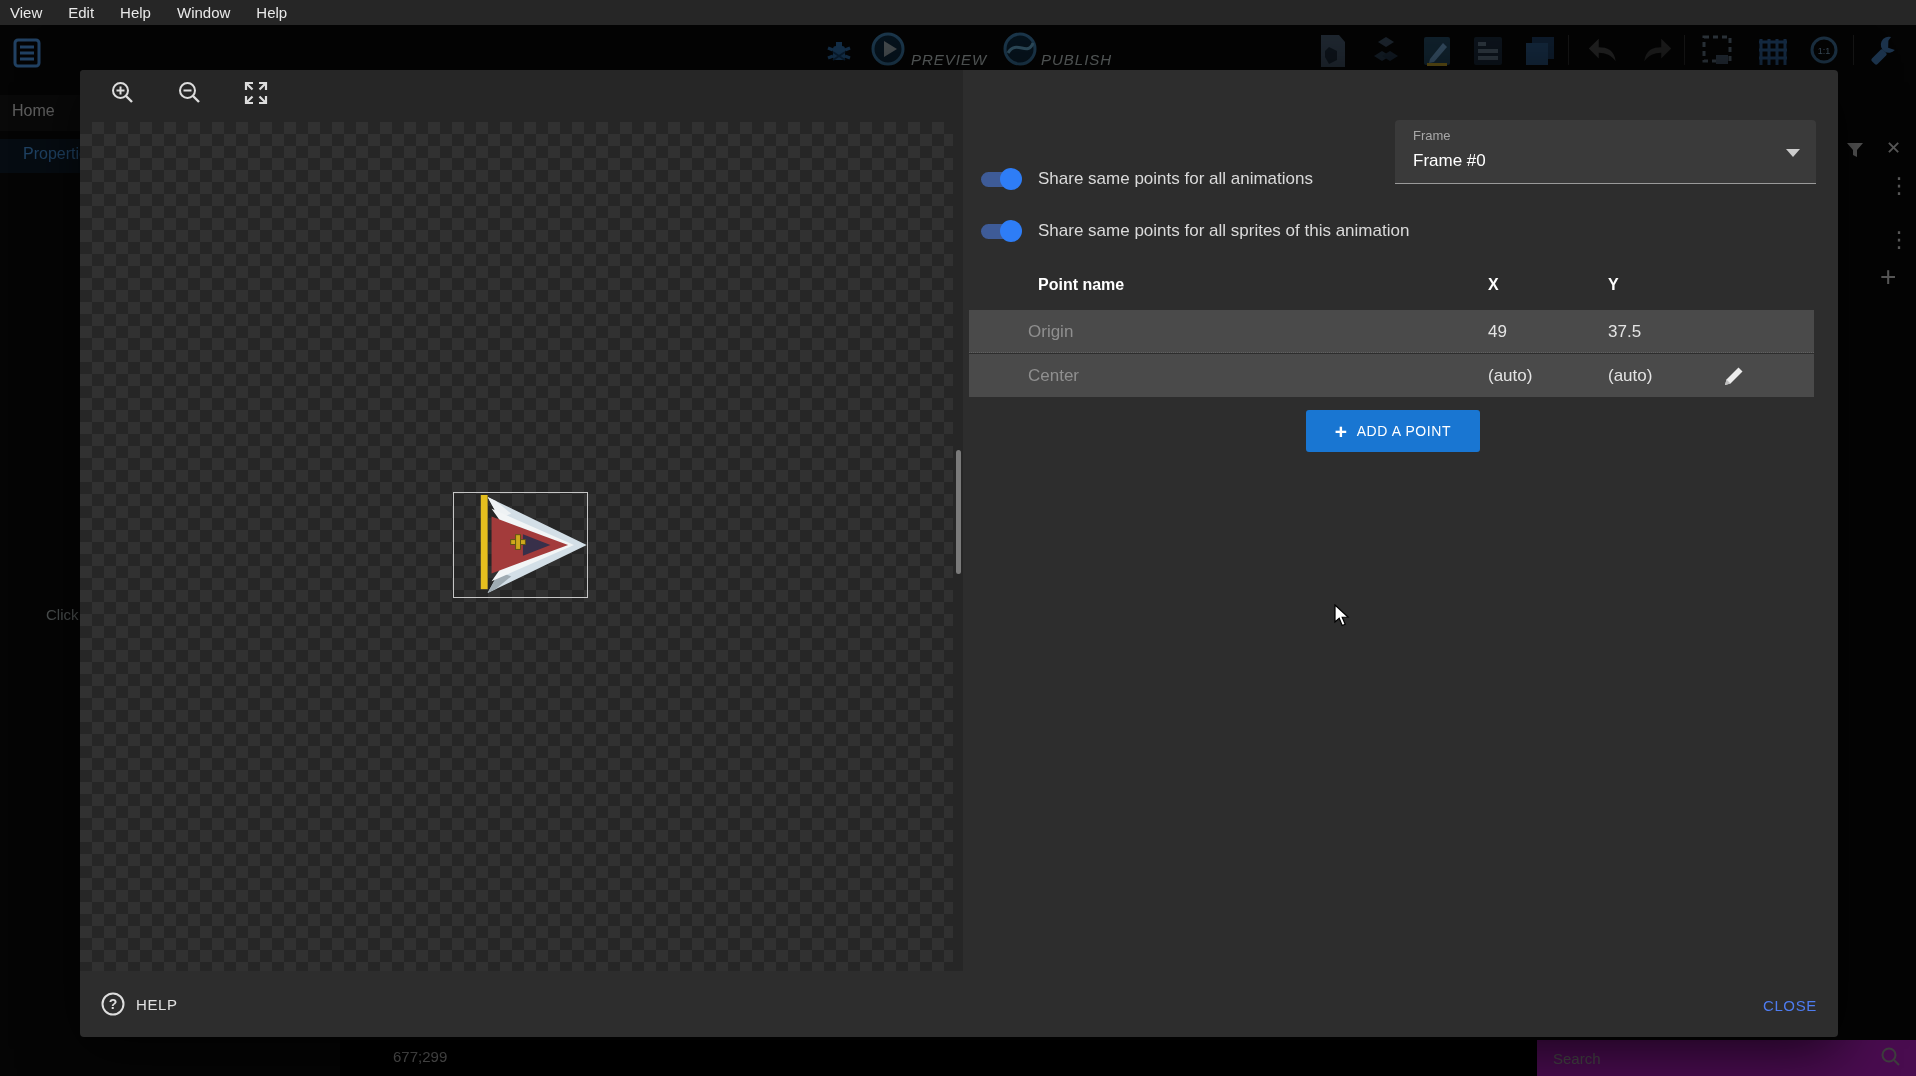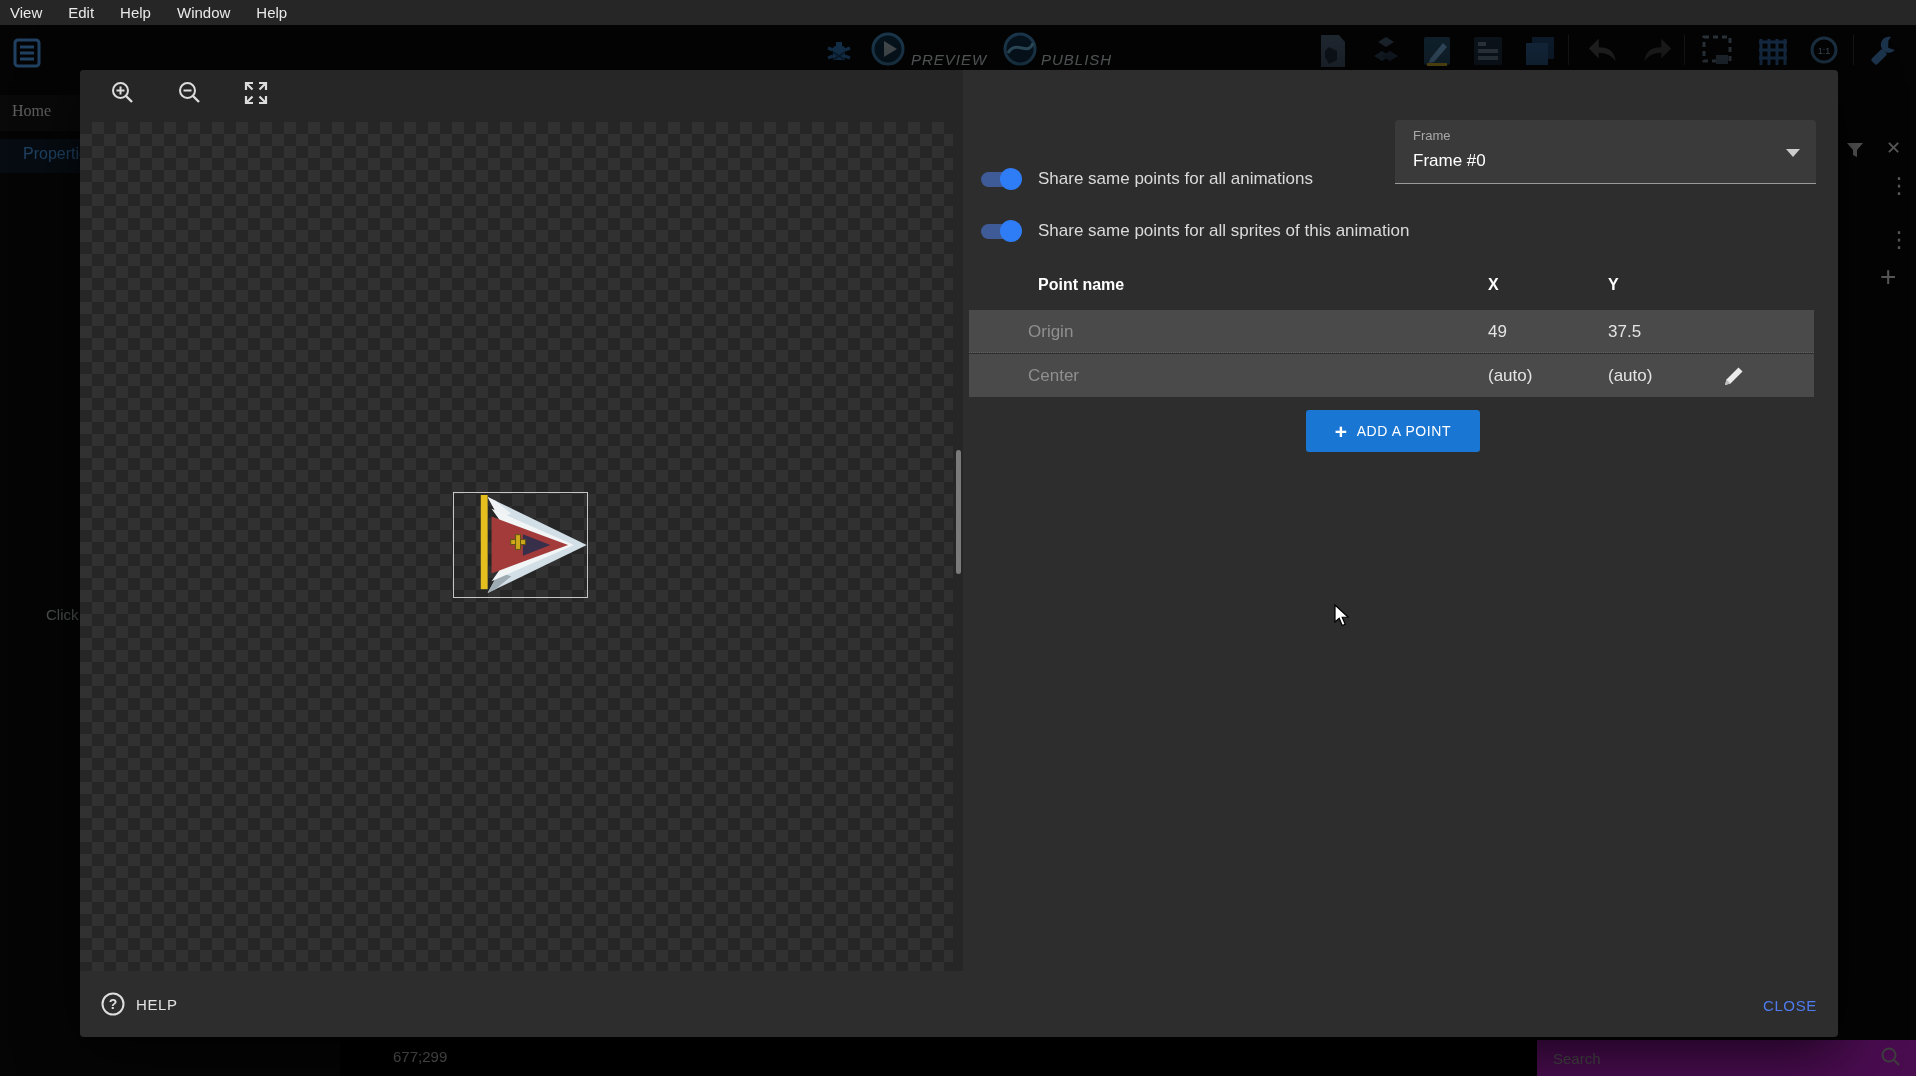--- a/index.html
+++ b/index.html
@@ -11,21 +11,21 @@
 
   
   .menubar{position:absolute;top:0;left:0;right:0;height:25px;background:#262626;
     display:flex;align-items:center;z-index:30;color:#e9e9e9;font-size:15px;}
   .menu-item{padding:0 13px;cursor:default;}
   .menu-item:first-child{padding-left:10px;}
 
   
   .app{position:absolute;left:0;top:25px;right:0;bottom:0;background:#0a0a0a;z-index:1;}
   .tabstrip-home{position:absolute;left:0;top:70px;width:82px;height:36px;background:#161616;}
-  .home-label{position:absolute;left:12px;top:77px;font-size:16px;color:#cfcfcf;font-family:Liberation Serif, serif;}
+  .home-label{position:absolute;left:12px;top:77px;font-size:16px;color:#cfcfcf;}
   .tab-properties{position:absolute;left:0;top:114px;width:82px;height:34px;background:#0f1c29;overflow:hidden;}
   .properties-label{position:absolute;left:23px;top:6px;font-size:16px;color:#4593dd;white-space:nowrap;}
   .left-panel{position:absolute;left:0;top:148px;width:82px;bottom:36px;background:#0d0d0d;overflow:hidden;}
   .left-panel-text{position:absolute;left:46px;top:433px;font-size:15px;color:#a9b3b3;white-space:nowrap;}
 
   .tb-text{position:absolute;font-size:15px;letter-spacing:1px;color:#cdd8d8;font-style:italic;}
   .tb-sep{position:absolute;top:10px;width:1px;height:30px;background:#303030;}
 
   
   .tbi{position:absolute;top:8px;width:32px;height:36px;}

